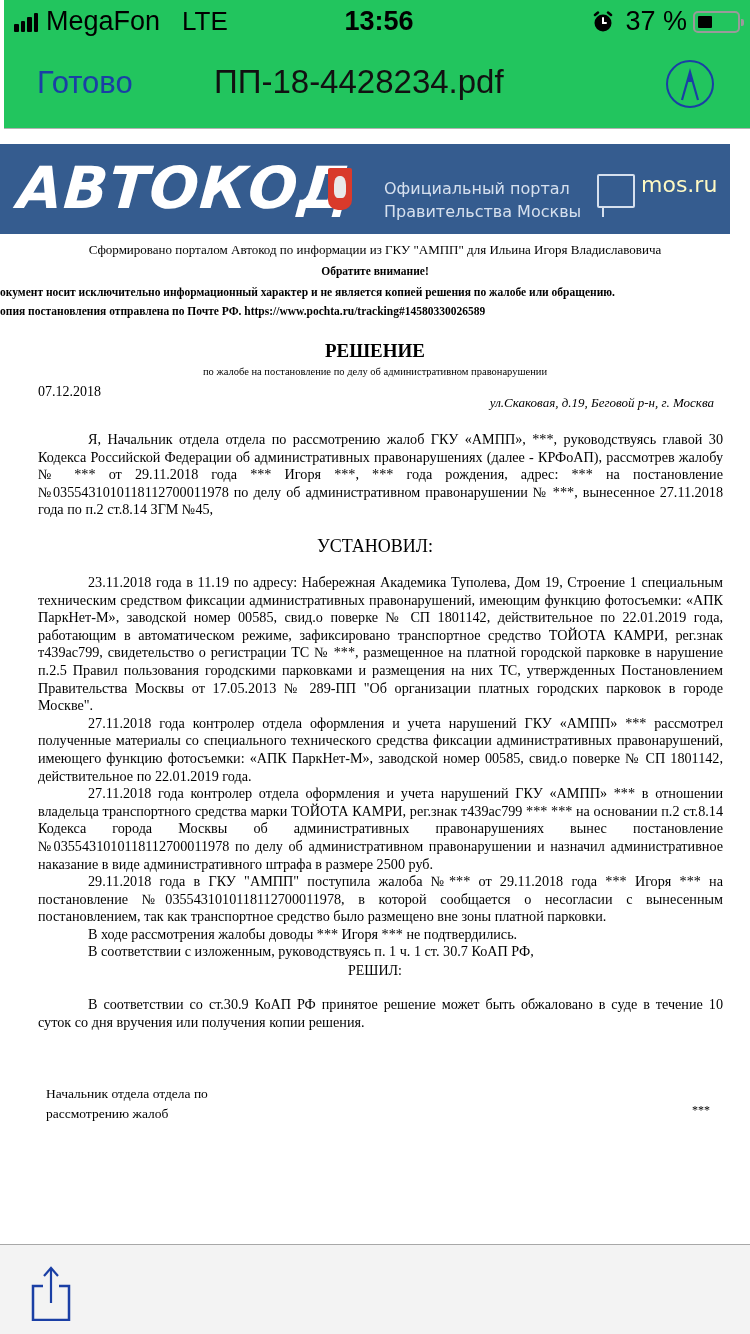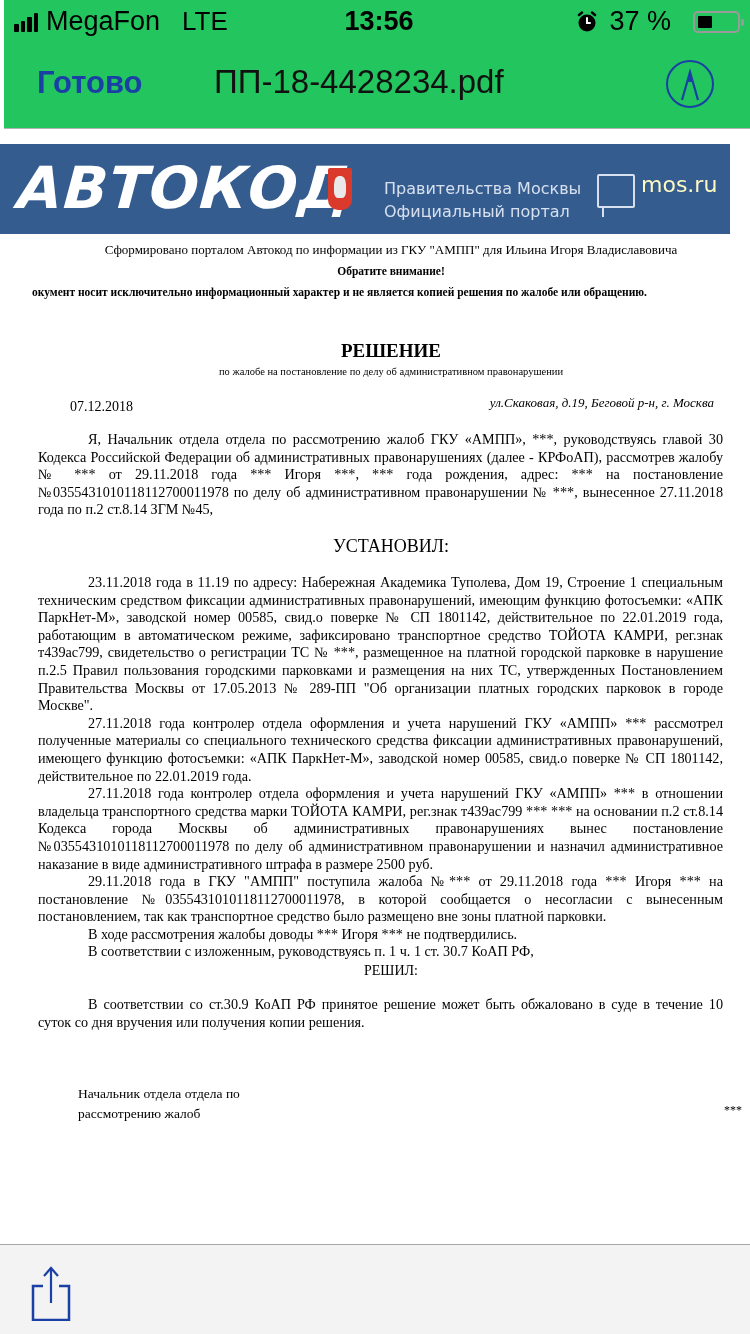--- a/index.html
+++ b/index.html
@@ -14,43 +14,43 @@
     .signal span { display: block; width: 4.5px; background: #000; border-radius: 1px; }
     .signal span:nth-child(1) { height: 8px; }
     .signal span:nth-child(2) { height: 11px; }
     .signal span:nth-child(3) { height: 15px; }
     .signal span:nth-child(4) { height: 19px; }
     .carrier { font-size: 27px; letter-spacing: 0; }
     .network { font-size: 26px; margin-left: 22px; }
     .sb-time { position: absolute; left: 0; right: 0; top: 6px; text-align: center; font-size: 27px; font-weight: 600; }
     .sb-right { position: absolute; right: 14px; top: 6px; display: flex; align-items: center; }
     .alarm { width: 20px; height: 22px; margin-right: 12px; }
-    .battery-pct { font-size: 27px; margin-right: 22px; }
+    .battery-pct { font-size: 27px; margin-right: 6px; }
     .battery { position: relative; width: 47px; height: 22px; border: 2px solid #9a9a9a; border-radius: 5px; padding: 3px; }
     .battery .fill { height: 100%; background: #000; border-radius: 1px; }
     .battery .nub { position: absolute; right: -6px; top: 6px; width: 3px; height: 7px; background: #9a9a9a; border-radius: 0 2px 2px 0; }
 
     .navbar { position: absolute; left: 0; top: 40px; width: 750px; height: 88px; }
-    .done-btn { position: absolute; left: 33px; top: 25px; font-size: 31px; color: #1a3fa5; font-weight: 700; background: none; border: none; cursor: pointer; font-family: "Liberation Sans", sans-serif; }
+    .done-btn { position: absolute; left: 33px; top: 25px; font-size: 31px; color: #1a3fa5; font-weight: 400; background: none; border: none; cursor: pointer; font-family: "Liberation Sans", sans-serif; }
     .doc-title { position: absolute; left: 210px; top: 23px; font-size: 33px; color: #111; }
     .markup-btn { position: absolute; left: 662px; top: 20px; width: 48px; height: 48px; border: 2.5px solid #1a3fa5; border-radius: 50%; background: none; cursor: pointer; }
     .markup-btn svg { position: absolute; left: 0; top: 0; }
 
     
     .pdf { position: absolute; left: 0; top: 130px; width: 750px; height: 1101px; background: #fff; overflow: hidden; font-family: "Liberation Serif", serif; }
     .banner { position: absolute; left: 0; top: 14px; width: 730px; height: 90px; background: #355c8f; }
     .avtokod { position: absolute; left: 18px; top: 10px; font-family: "DejaVu Sans", sans-serif; font-weight: bold; font-size: 58px; color: #fff; font-style: italic; letter-spacing: 1px; transform: skewX(-4deg); }
     .coat { position: absolute; left: 328px; top: 24px; width: 24px; height: 42px; background: #d93a2b; border-radius: 2px 2px 10px 10px; }
     .coat::after { content: ""; position: absolute; left: 6px; top: 8px; width: 12px; height: 22px; background: #e9e9e9; border-radius: 40% 40% 30% 30%; }
     .portal-text { position: absolute; left: 384px; top: 33px; font-family: "DejaVu Sans", sans-serif; font-size: 16px; line-height: 23px; color: #d6e0ee; }
     .mos-icon { position: absolute; left: 597px; top: 30px; width: 38px; height: 34px; border: 2.5px solid #d6e0ee; border-radius: 2px; }
     .mos-icon::after { content: ""; position: absolute; left: 3px; bottom: -11px; width: 0; height: 0; border-left: 2.5px solid #d6e0ee; height: 9px; }
     .mos-text { position: absolute; left: 641px; top: 28px; font-family: "DejaVu Sans", sans-serif; font-size: 22px; color: #fef9c3; }
 
-    .p { position: absolute; white-space: nowrap; font-size: 13.5px; line-height: 16px; padding-left: 32px; }
+    .p { position: absolute; white-space: nowrap; font-size: 13.5px; line-height: 16px; }
     .center { left: 0; width: 750px; text-align: center; }
     .notice { font-size: 11.5px; font-weight: bold; }
     .title { font-size: 19px; font-weight: bold; }
     .subtitle { font-size: 10.5px; }
     .sect { font-size: 18px; }
     .sect2 { font-size: 14px; }
     .body { position: absolute; left: 38px; width: 685px; font-size: 14.2px; line-height: 17.6px; text-align: justify; text-align-last: left; white-space: normal; }
     .body .ind { text-indent: 50px; }
     .italic { font-style: italic; }
 
@@ -98,35 +98,36 @@
       </svg>
     </button>
   </div>
 </div>
 
 <div class="pdf">
   <div class="banner">
     <div class="avtokod">АВТОКОД</div>
     <div class="coat"></div>
     <div class="portal-text">
+      <div>Официальный портал</div>
       <div>Правительства Москвы</div>
-      <div>Официальный портал</div>
     </div>
     <div class="mos-icon"></div>
     <div class="mos-text">mos.ru</div>
   </div>
 
   <div class="p center" style="top:112px; font-size:13px;">Сформировано порталом Автокод по информации из ГКУ "АМПП" для Ильина Игоря Владиславовича</div>
   <div class="p notice" style="top:154px; left:0;">окумент носит исключительно информационный характер и не является копией решения по жалобе или обращению.</div>
   <div class="p center notice" style="top:133px;">Обратите внимание!</div>
+  <div class="p notice" style="top:173px; left:0;">опия постановления отправлена по Почте РФ. https://www.pochta.ru/tracking#14580330026589</div>
 
   <div class="p center title" style="top:213px;">РЕШЕНИЕ</div>
   <div class="p center subtitle" style="top:234px;">по жалобе на постановление по делу об административном правонарушении</div>
 
-  <div class="p" style="top:269px; left:38px; font-size:14px;font-family:Liberation Serif, serif;">07.12.2018</div>
+  <div class="p" style="top:254px; left:38px; font-size:14px;font-family:Liberation Serif, serif;">07.12.2018</div>
   <div class="p italic" style="top:265px; right:36px; font-size:13px;">ул.Скаковая, д.19, Беговой р-н, г. Москва</div>
 
   <div class="body" style="top:301px;">
     <p class="ind">Я, Начальник отдела отдела по рассмотрению жалоб ГКУ «АМПП», ***, руководствуясь главой 30 Кодекса Российской Федерации об административных правонарушениях (далее - КРФоАП), рассмотрев жалобу № *** от 29.11.2018 года *** Игоря ***, *** года рождения, адрес: ***  на постановление №0355431010118112700011978 по делу об административном правонарушении № ***, вынесенное 27.11.2018 года по п.2 ст.8.14 ЗГМ №45,</p>
   </div>
 
   <div class="p center sect" style="top:408px;">УСТАНОВИЛ:</div>
 
   <div class="body" style="top:444px;">
     <p class="ind">23.11.2018 года в 11.19 по адресу: Набережная Академика Туполева, Дом 19, Строение 1 специальным техническим средством фиксации административных правонарушений, имеющим функцию фотосъемки: «АПК ПаркНет-М», заводской номер 00585, свид.о поверке № СП 1801142, действительное по 22.01.2019 года, работающим в автоматическом режиме, зафиксировано транспортное средство ТОЙОТА КАМРИ, рег.знак т439ас799, свидетельство о регистрации ТС № ***, размещенное на платной городской парковке в нарушение п.2.5 Правил пользования городскими парковками и размещения на них ТС, утвержденных Постановлением Правительства Москвы от 17.05.2013 № 289-ПП "Об организации платных городских парковок в городе Москве".</p>

